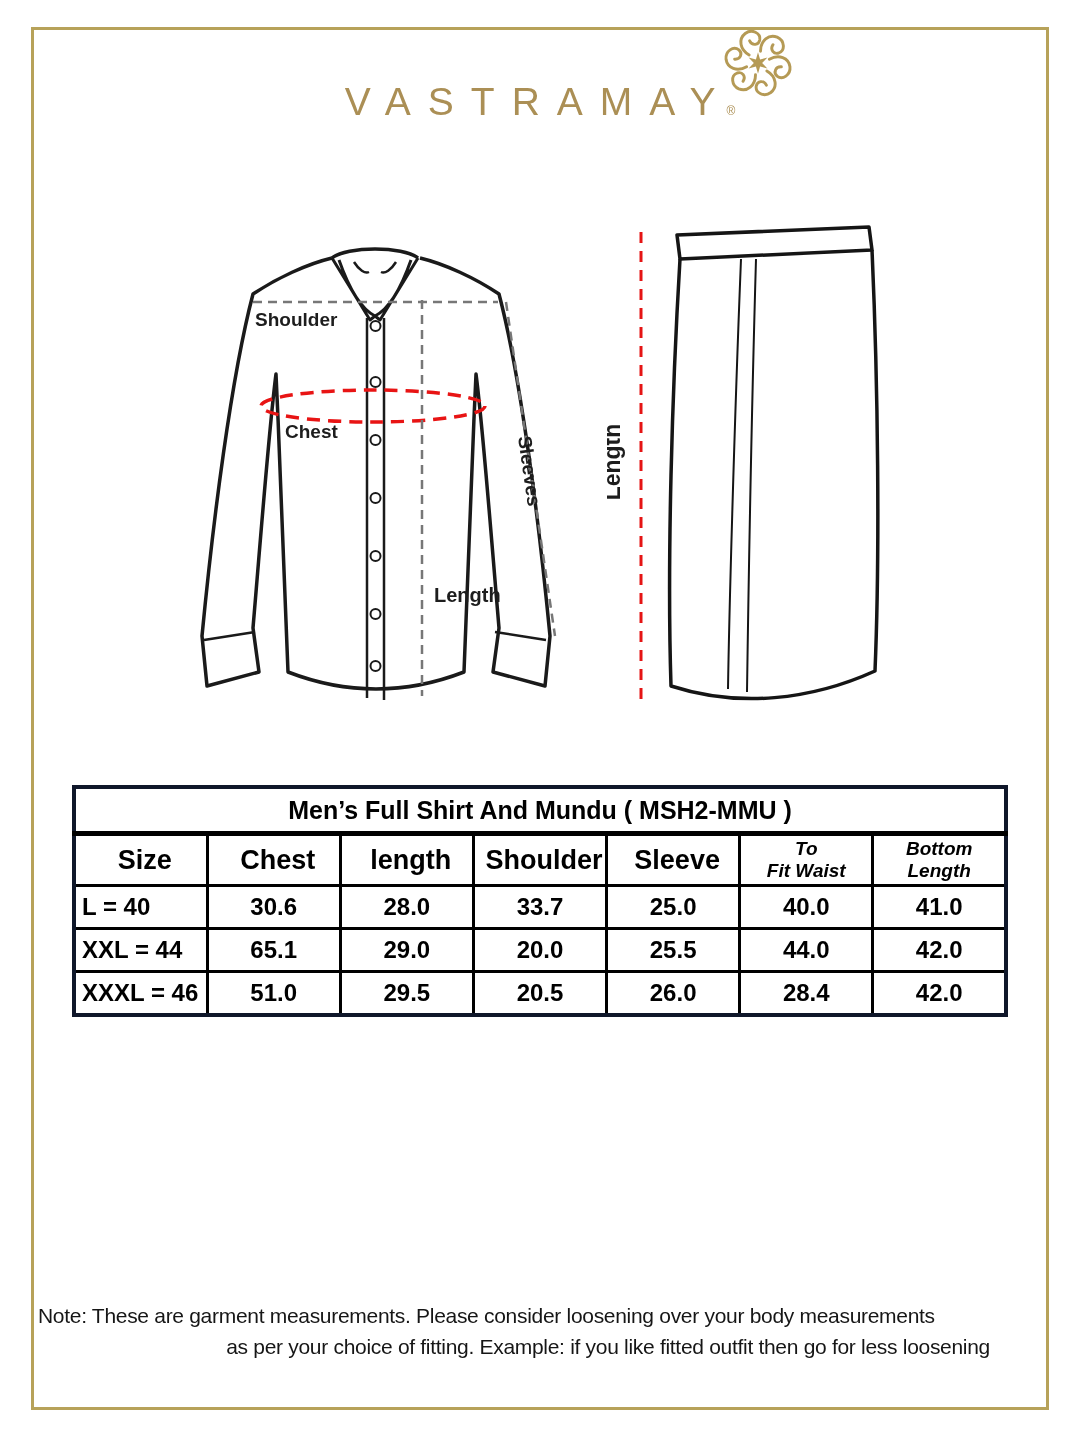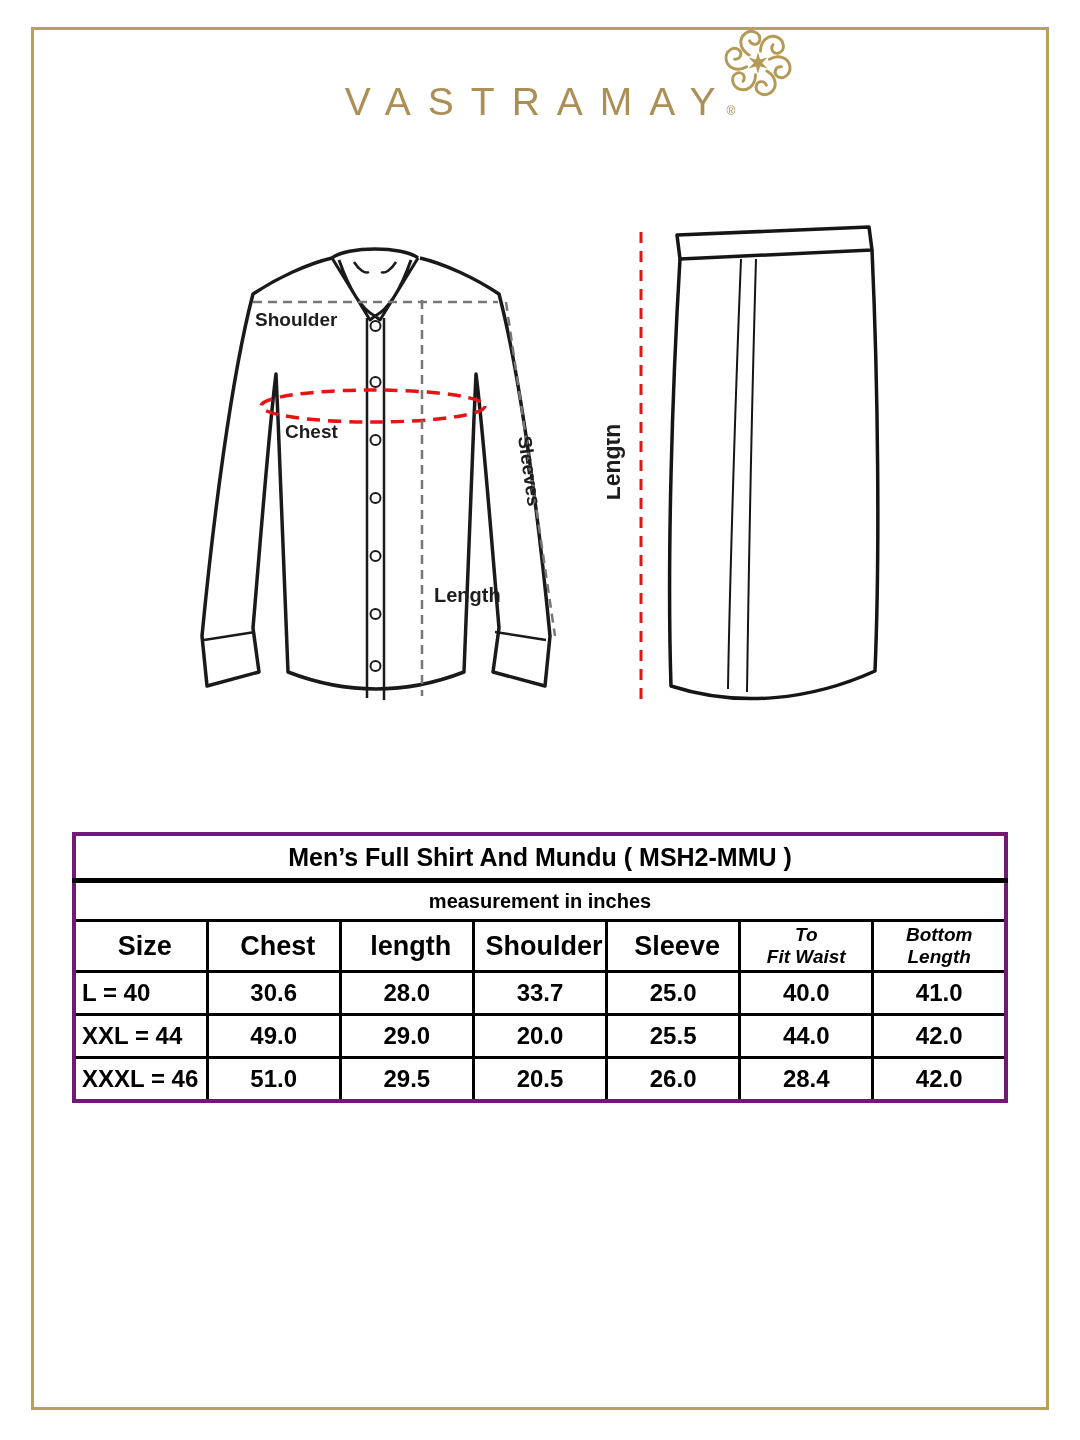--- a/index.html
+++ b/index.html
@@ -30,22 +30,21 @@
   }
   .diagrams svg text {
     font-family:"Liberation Sans", sans-serif;
     font-weight:bold; fill:#1d1d1d;
   }
 
   
   .chart-wrap { position:absolute; top:785px; left:72px; width:936px; }
   .size-table {
     border-collapse:collapse; width:100%; table-layout:fixed;
-    border:4px solid #701a75;
-    margin-top:47px;
+    border:4px solid #0f172a;
   }
   .size-table td { border:3px solid #000; color:#000; font-weight:bold; padding:0; }
   .row-title td { font-size:25px; text-align:center; height:42px; border-bottom:5px solid #000; }
   .row-subtitle td { font-size:20px; text-align:center; height:36px; }
   .row-head td { font-size:27px; text-align:center; padding-left:8px; height:48px; vertical-align:middle; }
   .row-head td.two-line { font-size:19px; text-align:center; padding-left:0; line-height:1.15;font-style:italic; }
   .size-table tbody td { font-size:24px; text-align:center; height:40px; }
   .size-table tbody td.size-col { text-align:left; padding-left:6px; }
 
   
@@ -132,23 +131,20 @@
       <path d="M134,37 C127,210 122,400 121,467 M149,37 C144,210 141,400 140,470" fill="none" stroke="#151515" stroke-width="2"></path>
     </svg>
   </div>
 
   <div class="chart-wrap">
     <table class="size-table">
       <thead>
         <tr class="row-title">
           <td colspan="7">Men’s Full Shirt And Mundu ( MSH2-MMU )</td>
         </tr>
-        <tr class="row-subtitle">
-          <td colspan="7">measurement in inches</td>
-        </tr>
         <tr class="row-head">
           <td>Size</td>
           <td>Chest</td>
           <td>length</td>
           <td>Shoulder</td>
           <td>Sleeve</td>
           <td class="two-line"><span>To</span><br><span>Fit Waist</span></td>
           <td class="two-line"><span>Bottom</span><br><span>Length</span></td>
         </tr>
       </thead>
@@ -157,33 +153,37 @@
             <td class="size-col">L = 40</td>
             <td>30.6</td>
             <td>28.0</td>
             <td>33.7</td>
             <td>25.0</td>
             <td>40.0</td>
             <td>41.0</td>
           </tr>
           <tr>
             <td class="size-col">XXL = 44</td>
-            <td>49.0</td>
+            <td>65.1</td>
             <td>29.0</td>
             <td>20.0</td>
             <td>25.5</td>
             <td>44.0</td>
             <td>42.0</td>
           </tr>
           <tr>
             <td class="size-col">XXXL = 46</td>
             <td>51.0</td>
             <td>29.5</td>
             <td>20.5</td>
             <td>26.0</td>
             <td>28.4</td>
             <td>42.0</td>
           </tr>
         </tbody>
     </table>
   </div>
 
+  <div class="note">
+    <div class="l1">Note: These are garment measurements. Please consider loosening over your body measurements</div>
+    <div class="l2">as per your choice of fitting. Example: if you like fitted outfit then go for less loosening</div>
+  </div>
 </div>
 
 </body></html>

